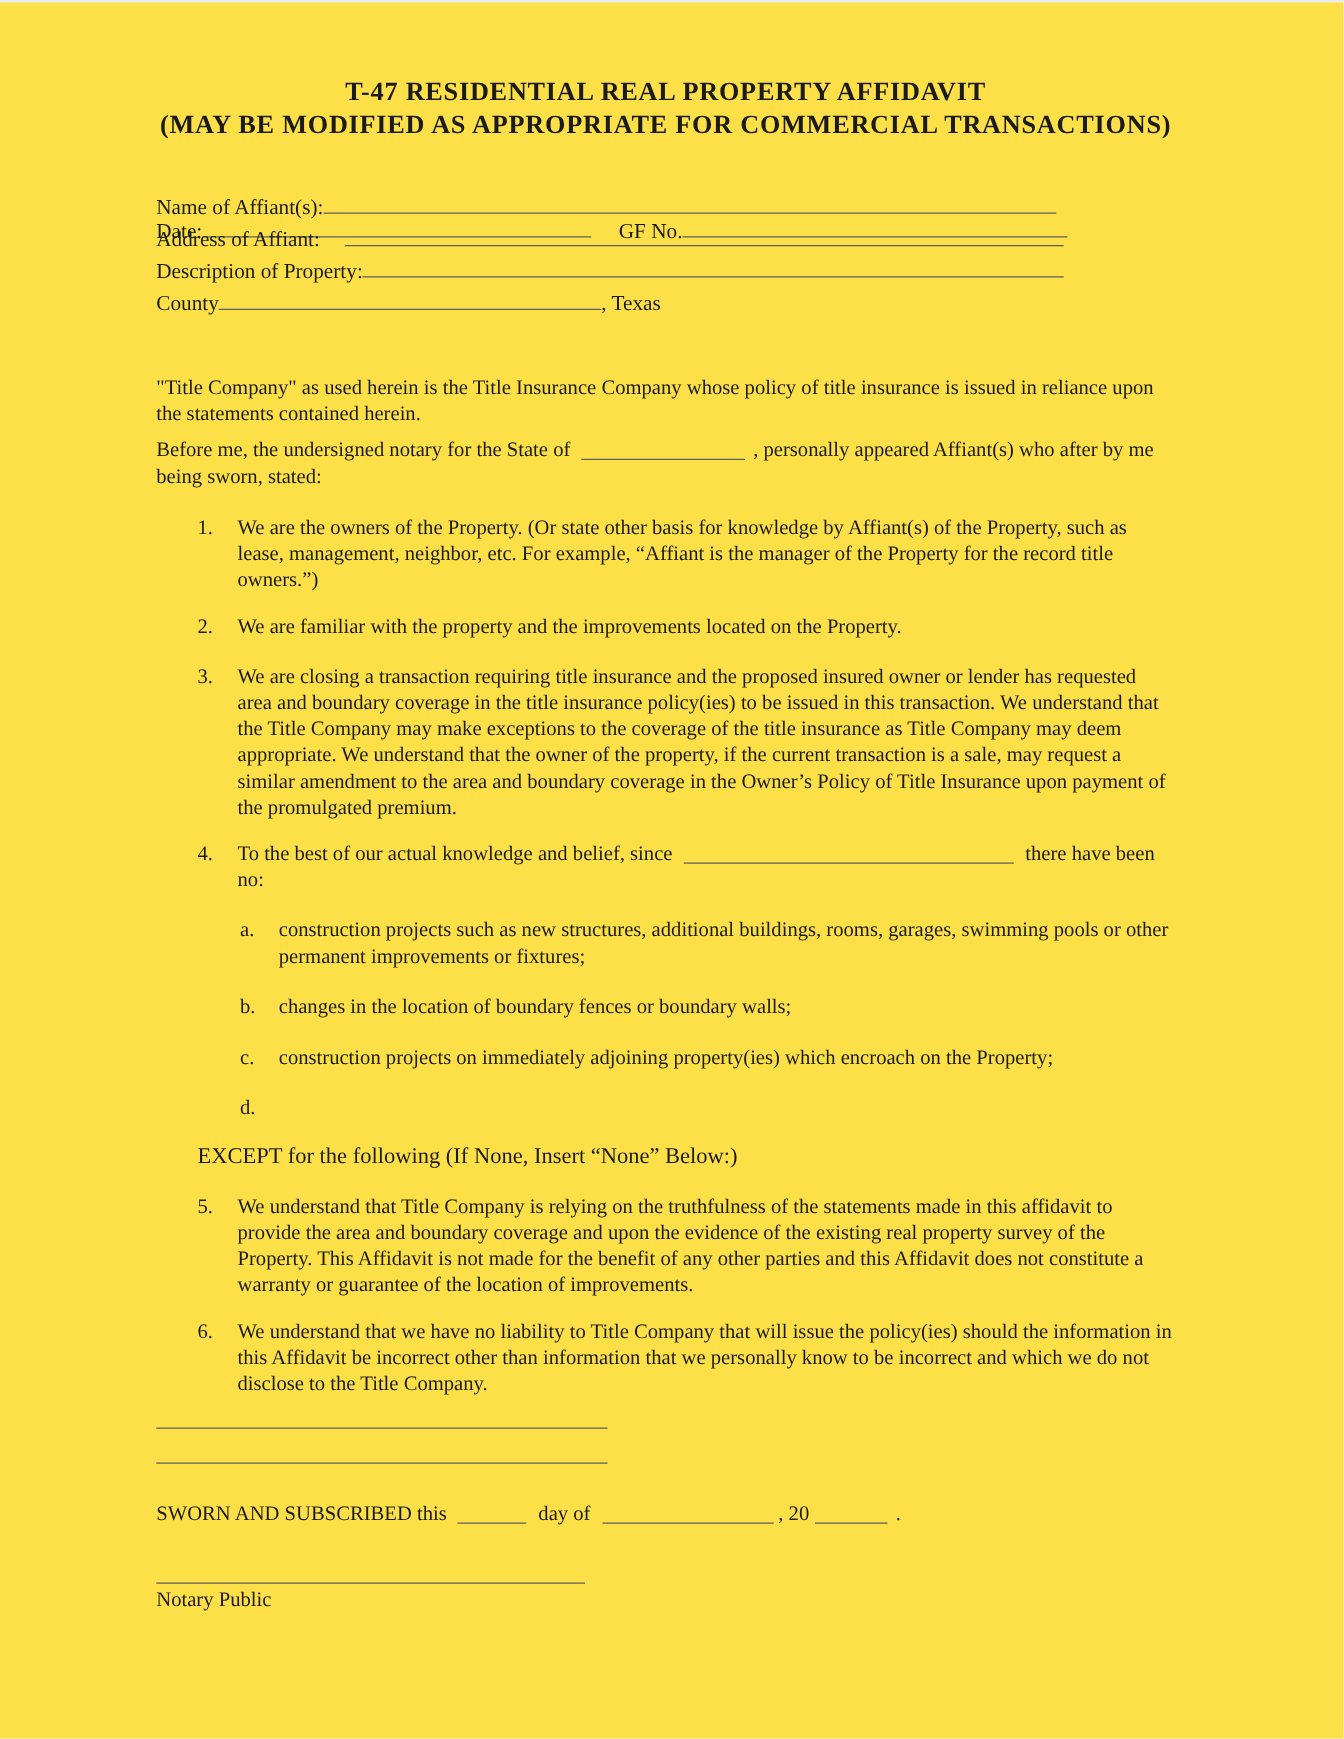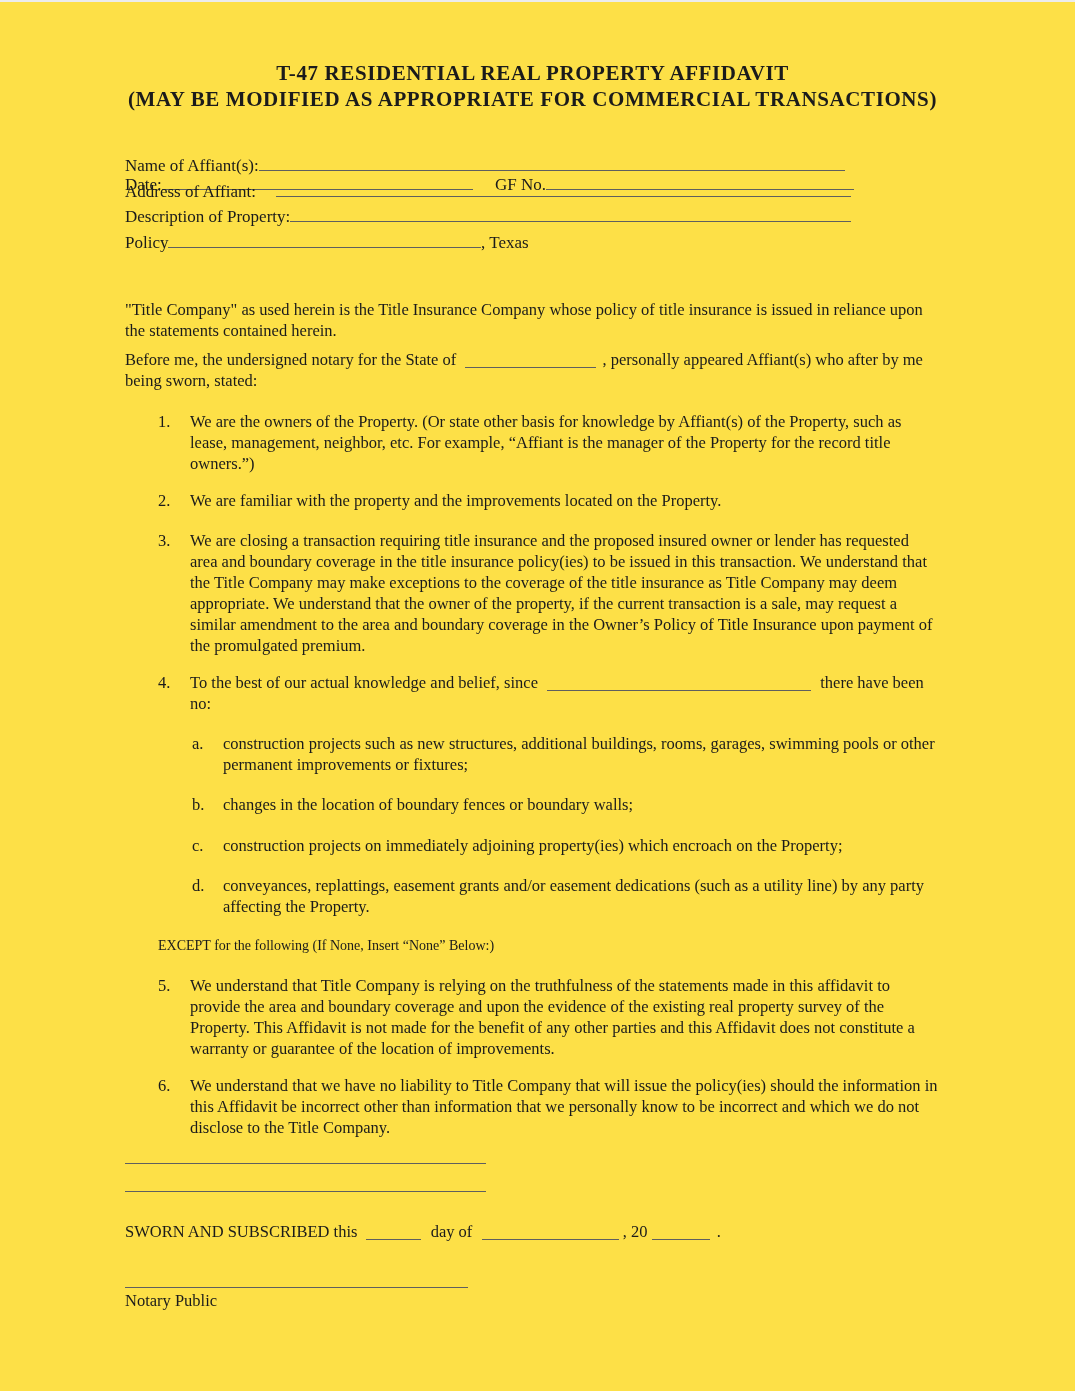--- a/index.html
+++ b/index.html
@@ -84,21 +84,21 @@
   .li .li-text { flex: 1 1 auto; }
   .lvl1 { padding-left: 33px; }
   .lvl2 { padding-left: 67px; }
   .lvl2 .num { width: 31px; }
   .mt20 { margin-top: 20px; }
   .mt16 { margin-top: 16px; }
   .mt19 { margin-top: 19px; }
   .except {
     margin-top: 18px;
     padding-left: 33px;
-    font-size: 14px;
+    font-size: 18px;
     line-height: 21px;
   }
   .sig-line {
     width: 361px;
     border-bottom: 1.3px solid #5f5f5f;
     height: 0;
   }
   .sig-1 { margin-top: 25px; }
   .sig-2 { margin-top: 27px; }
   .sworn {
@@ -158,21 +158,21 @@
       <div class="frow row-address">
         <span class="flabel">Address of Affiant:</span>
         <span class="blank grow"></span>
       </div>
       <div class="frow row-desc">
         <span class="flabel">Description of Property:</span>
         <span class="blank grow"></span>
       </div>
       <div class="frow row-county">
         <span class="cell cell-county">
-          <span class="flabel">Policy</span>
+          <span class="flabel">County</span>
           <span class="blank grow"></span>
         </span>
         <span class="flabel">, Texas</span>
       </div>
     </div>
 
     <div class="para p1">"Title Company" as used herein is the Title Insurance Company whose policy of title insurance is issued in reliance upon the statements contained herein.</div>
 
     <div class="para p2">
       <span>Before me, the undersigned notary for the State of</span>
@@ -214,21 +214,20 @@
       <span class="li-text">changes in the location of boundary fences or boundary walls;</span>
     </div>
 
     <div class="li lvl2 mt20">
       <span class="num">c.</span>
       <span class="li-text">construction projects on immediately adjoining property(ies) which encroach on the Property;</span>
     </div>
 
     <div class="li lvl2 mt19">
       <span class="num">d.</span>
-      <span class="li-text">conveyances, replattings, easement grants and/or easement dedications (such as a utility line) by any party affecting the Property.</span>
     </div>
 
     <div class="except">EXCEPT for the following (If None, Insert “None” Below:)</div>
 
     <div class="li lvl1 mt19">
       <span class="num">5.</span>
       <span class="li-text">We understand that Title Company is relying on the truthfulness of the statements made in this affidavit to provide the area and boundary coverage and upon the evidence of the existing real property survey of the Property.  This Affidavit is not made for the benefit of any other parties and this Affidavit does not constitute a warranty or guarantee of the location of improvements.</span>
     </div>
 
     <div class="li lvl1 mt16">

